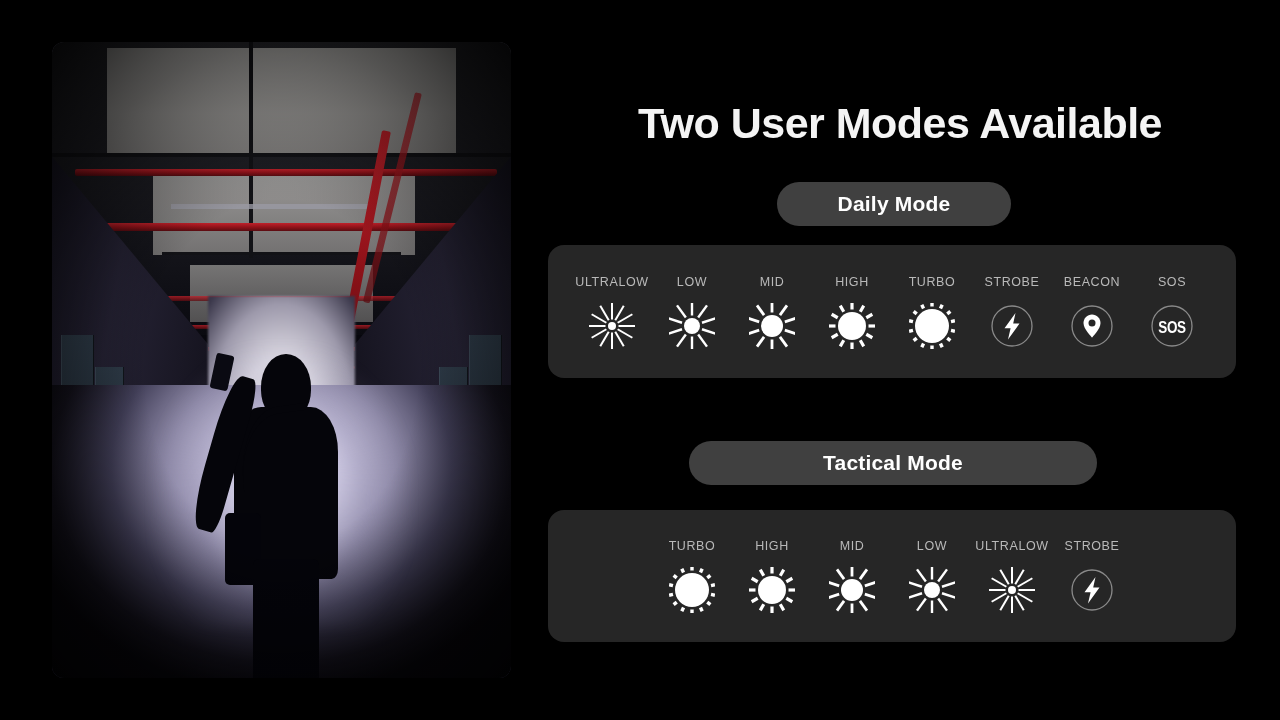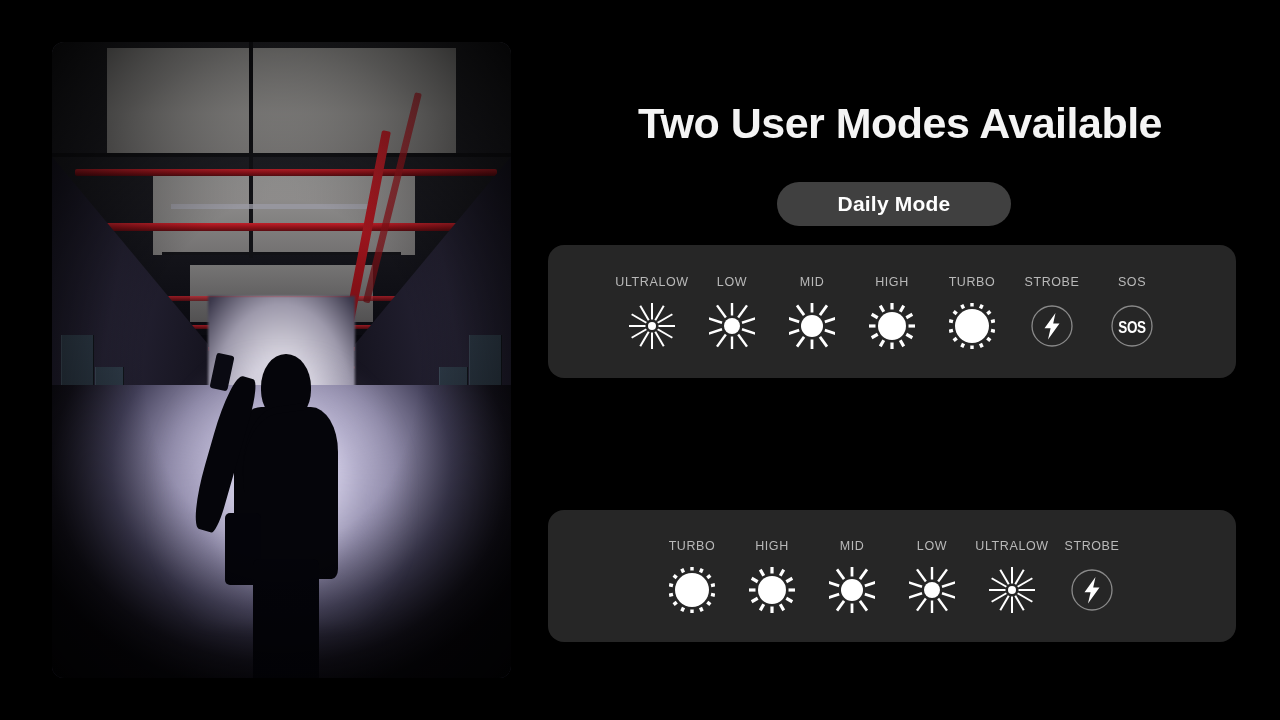--- a/index.html
+++ b/index.html
@@ -449,31 +449,44 @@
           <div class="mode-item">
             <div class="mode-label">STROBE</div>
             <div class="mode-icon">
               <svg viewBox="0 0 46 46" width="46" height="46">
                 <circle cx="23" cy="23" r="20" fill="none" stroke="#8a8a8a" stroke-width="1.3"></circle>
                 <path d="M26.5 10 L15.5 25.2 L21.6 25.2 L19 36.5 L30.5 20.6 L24.2 20.6 Z" fill="#ffffff"></path>
               </svg>
             </div>
           </div>
           <div class="mode-item">
+            <div class="mode-label">BEACON</div>
+            <div class="mode-icon">
+              <svg viewBox="0 0 46 46" width="46" height="46">
+                <circle cx="23" cy="23" r="20" fill="none" stroke="#8a8a8a" stroke-width="1.3"></circle>
+                <g>
+                  <path d="M23 11.5 c-4.7 0 -8.5 3.8 -8.5 8.5 c0 6.3 8.5 14.5 8.5 14.5 s8.5 -8.2 8.5 -14.5 c0 -4.7 -3.8 -8.5 -8.5 -8.5 z" fill="#ffffff"></path>
+                  <circle cx="23" cy="20" r="3.5" fill="#262626"></circle>
+                </g>
+              </svg>
+            </div>
+          </div>
+          <div class="mode-item">
             <div class="mode-label">SOS</div>
             <div class="mode-icon">
               <svg viewBox="0 0 46 46" width="46" height="46">
                 <circle cx="23" cy="23" r="20" fill="none" stroke="#8a8a8a" stroke-width="1.3"></circle>
                 <text x="23" y="28.6" fill="#ffffff" text-anchor="middle" font-family="&quot;Liberation Sans&quot;, sans-serif" font-size="13.5" font-weight="bold" letter-spacing="-0.4" transform="scale(1,1.22)" transform-origin="23px 23px">SOS</text>
               </svg>
             </div>
           </div>
         </div>
     </div>
 
+    <div class="mode-btn tactical">Tactical Mode</div>
     <div class="panel tactical">
       <div class="modes-row">
           <div class="mode-item">
             <div class="mode-label">TURBO</div>
             <div class="mode-icon">
               <svg viewBox="0 0 46 46" width="46" height="46">
                 <circle cx="23" cy="23" r="17" fill="#ffffff"></circle>
                 <line x1="23.00" y1="3.50" x2="23.00" y2="-0.50" stroke="#ffffff" stroke-width="3.4" stroke-linecap="butt"></line>
                 <line x1="31.46" y1="5.43" x2="33.20" y2="1.83" stroke="#ffffff" stroke-width="3.4" stroke-linecap="butt"></line>
                 <line x1="38.25" y1="10.84" x2="41.37" y2="8.35" stroke="#ffffff" stroke-width="3.4" stroke-linecap="butt"></line>

